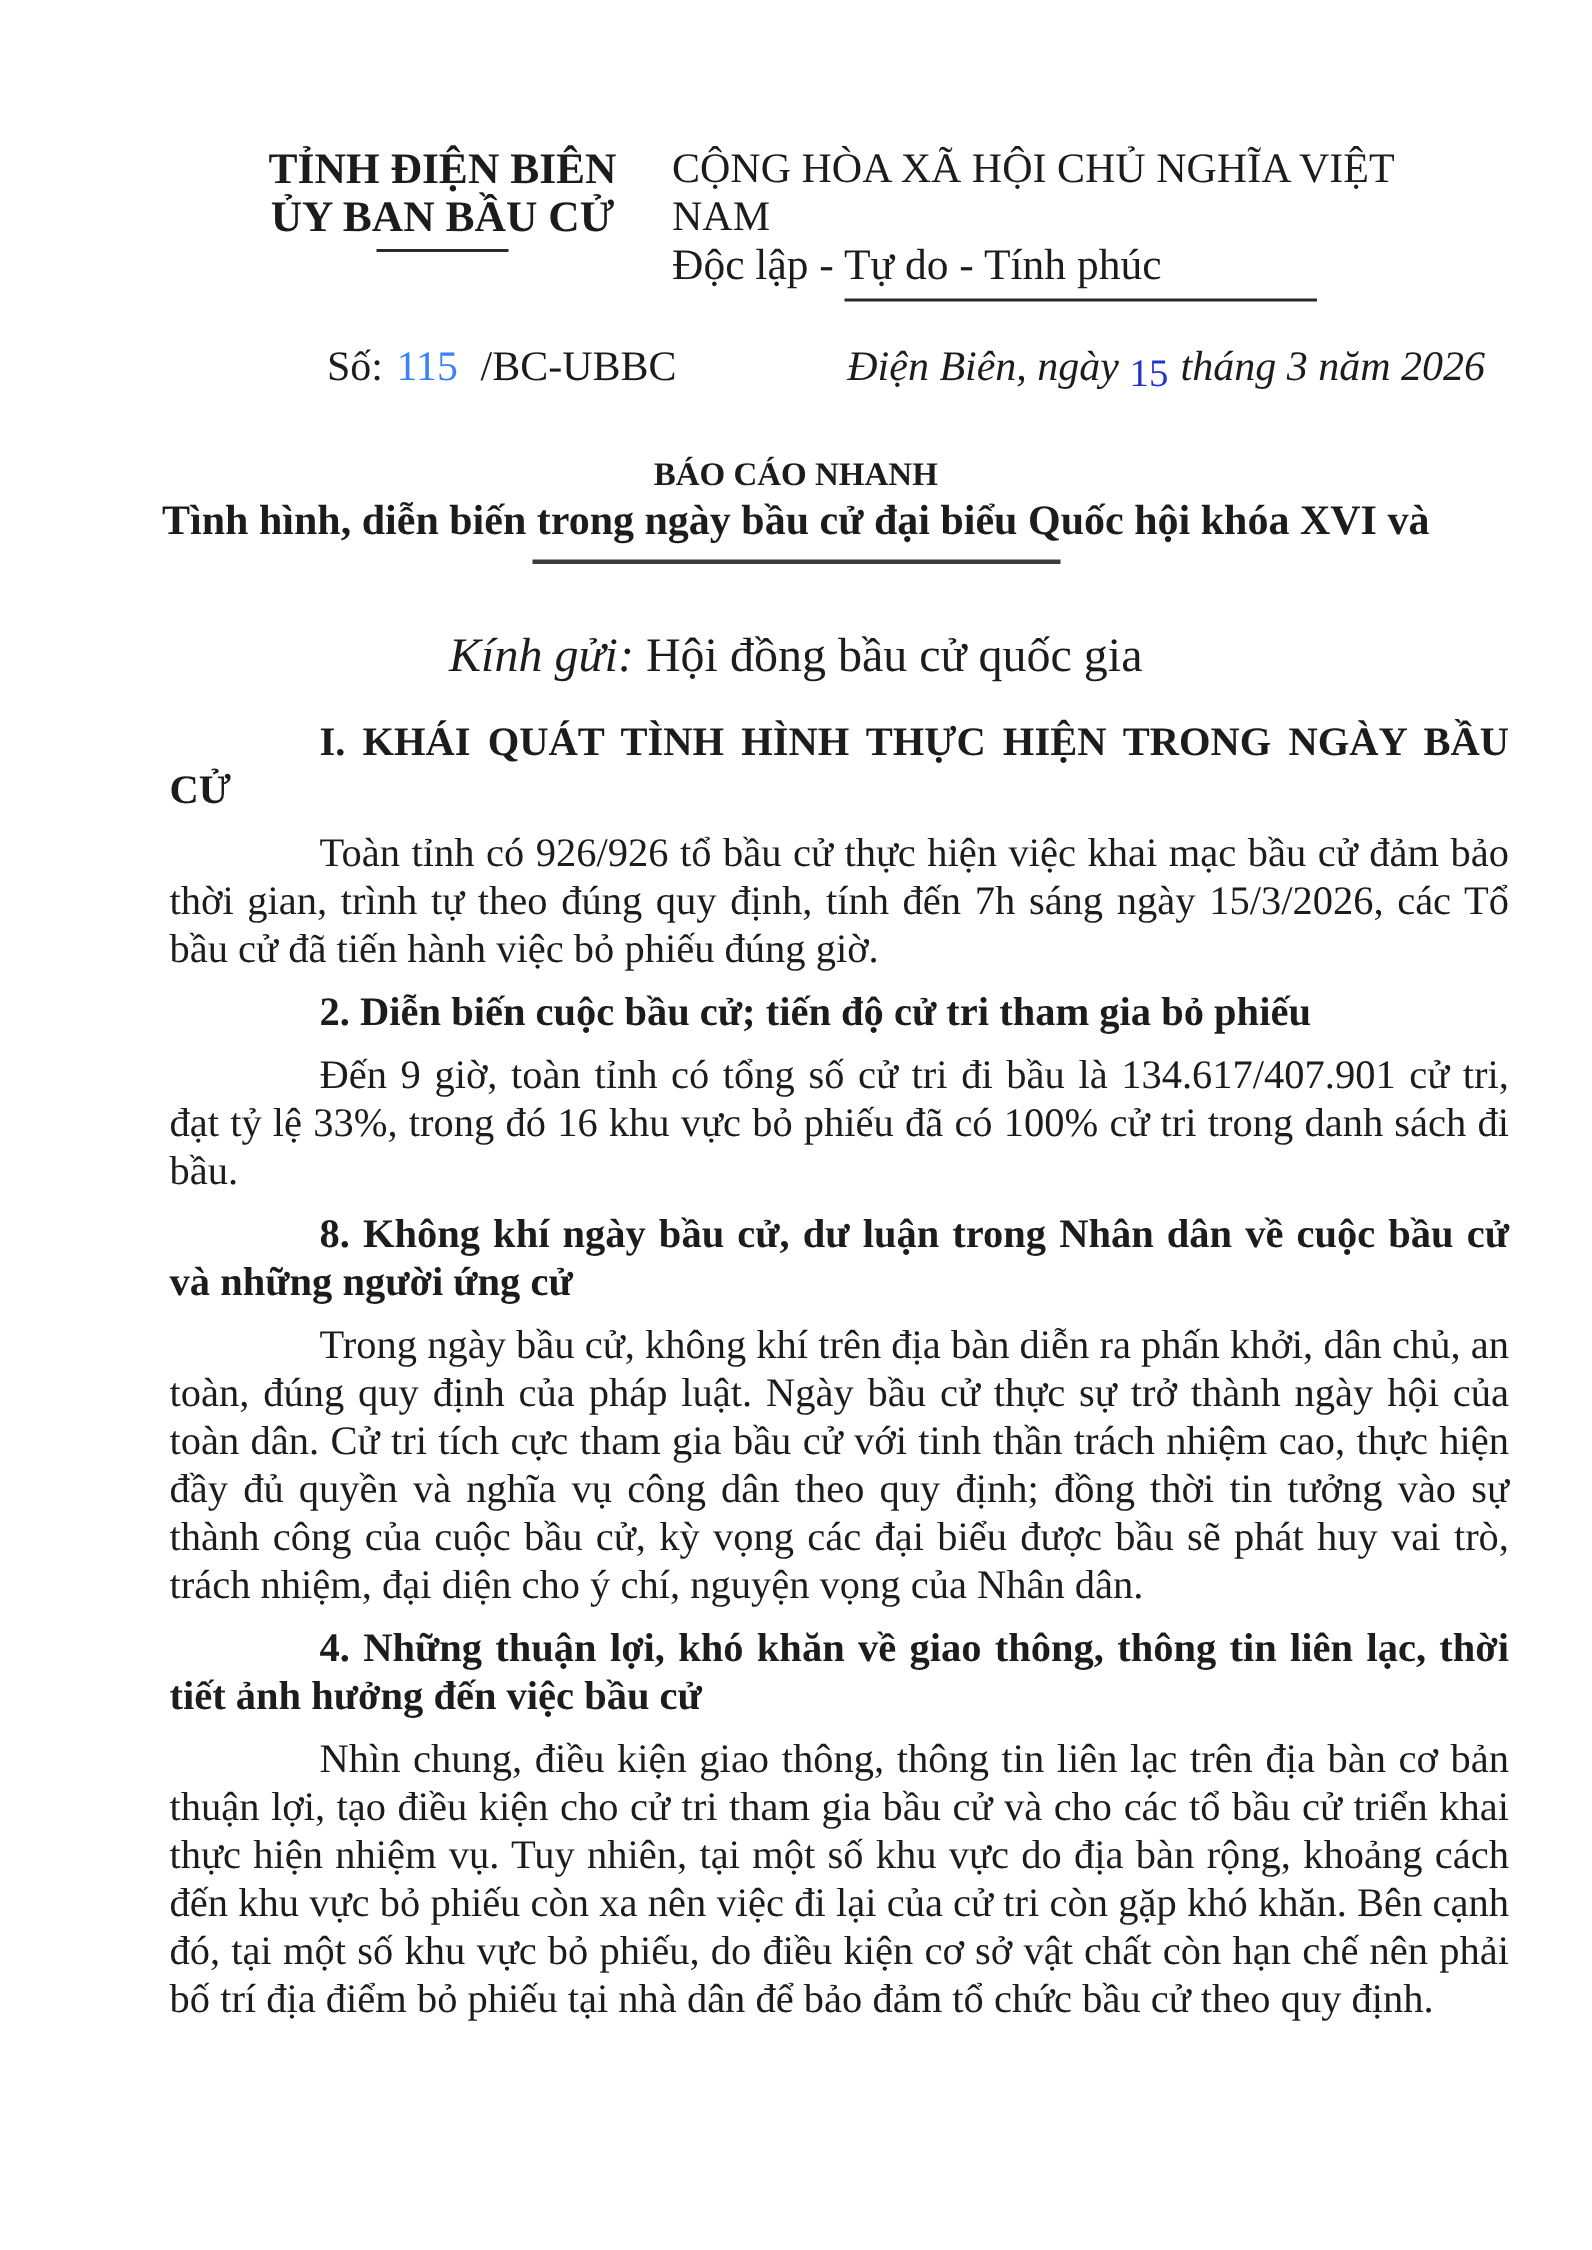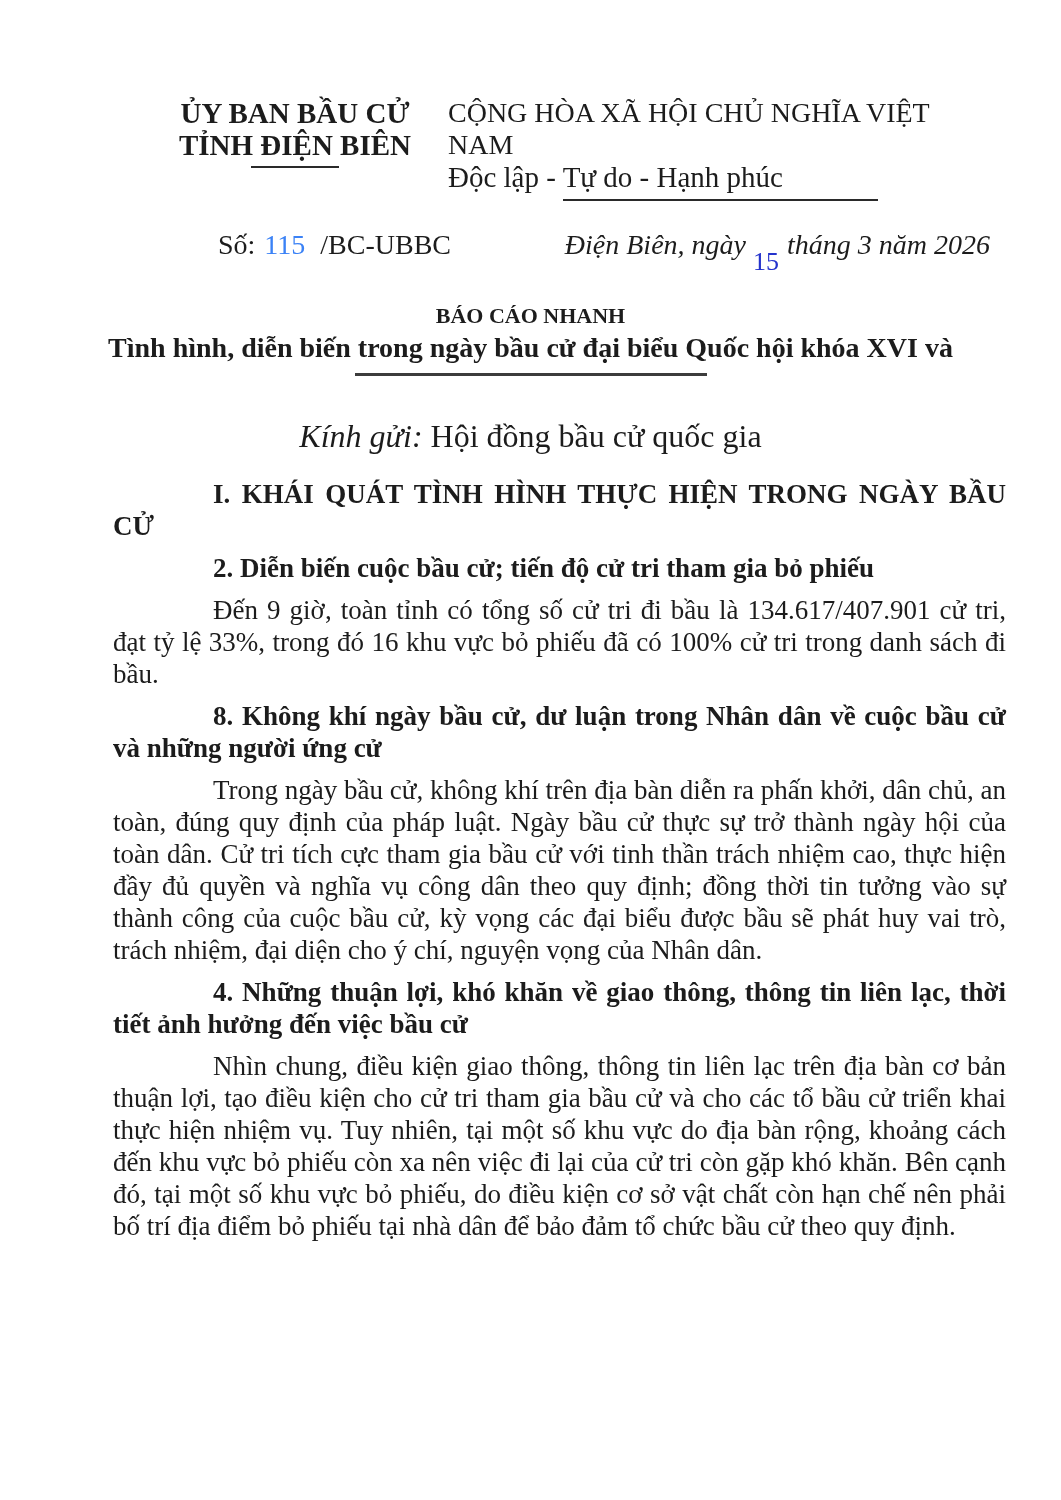--- a/index.html
+++ b/index.html
@@ -28,21 +28,21 @@
   .header-right .line1 { font-size: 28px; }
   .header-right .line2 { font-size: 29px; }
   .rule-small { width: 88px; border-top: 2px solid #2a2a2a; margin: 5px auto 0; }
   .rule-mid   { width: 315px; border-top: 2px solid #2a2a2a; margin: 6px auto 0; }
 
   .ref-row { display: flex; align-items: baseline; margin-top: 28px; font-size: 28px; }
   .doc-number { margin-left: 218px; white-space: nowrap; }
   .doc-number .filled-num { color: #3b82f6; margin: 0 15px 0 9px; }
   .place-date { margin-left: auto; margin-right: 71px; font-style: italic; white-space: nowrap; }
   .place-date .filled-day {
-    color: #2433cc; font-style: normal; position: relative; top: 16px;
+    color: #2433cc; font-style: normal; position: relative; top: 4px;
     margin: 0 8px 0 7px; font-size: 26px;
   }
 
   
   .title-block { text-align: center; margin-top: 38px; }
   .doc-type { font-weight: bold; font-size: 22px; line-height: 33px; }
   .doc-title-line { font-weight: bold; font-size: 28px; line-height: 31px; }
   .doc-subtitle { font-weight: bold; font-style: italic; font-size: 28px; line-height: 31px; margin-top: 2px; }
   .title-rule { width: 352px; border-top: 3px solid #3c3c3c; margin: 10px auto 0; }
 
@@ -59,47 +59,48 @@
   .sec-heading { font-weight: bold; text-indent: 100px; margin-top: 10px; }
   .para { text-indent: 100px; margin-top: 10px; }
 </style>
 </head>
 <body>
 
 <div class="page">
 
   <div class="header-row">
     <div class="header-left">
+      <div>TỈNH ĐIỆN BIÊN</div>
       <div>ỦY BAN BẦU CỬ</div>
-      <div>TỈNH ĐIỆN BIÊN</div>
       <div class="rule-small"></div>
     </div>
     <div class="header-right">
       <div class="line1">CỘNG HÒA XÃ HỘI CHỦ NGHĨA VIỆT NAM</div>
-      <div class="line2">Độc lập - Tự do - Hạnh phúc</div>
+      <div class="line2">Độc lập - Tự do - Tính phúc</div>
       <div class="rule-mid"></div>
     </div>
   </div>
 
   <div class="ref-row">
     <div class="doc-number"><span>Số:</span><span class="filled-num">115</span><span>/BC-UBBC</span></div>
     <div class="place-date"><span>Điện Biên, ngày</span><span class="filled-day">15</span><span>tháng 3 năm 2026</span></div>
   </div>
 
   <div class="title-block">
     <div class="doc-type">BÁO CÁO NHANH</div>
     <div class="doc-title-line">Tình hình, diễn biến trong ngày bầu cử đại biểu Quốc hội khóa XVI và</div>
     <div class="title-rule"></div>
   </div>
 
   <div class="recipient"><span class="salutation">Kính gửi:</span><span> Hội đồng bầu cử quốc gia</span></div>
 
   <div class="body-text">
     <div class="sec-heading">I. KHÁI QUÁT TÌNH HÌNH THỰC HIỆN TRONG NGÀY BẦU CỬ</div>
 
+    <div class="para">Toàn tỉnh có 926/926 tổ bầu cử thực hiện việc khai mạc bầu cử đảm bảo thời gian, trình tự theo đúng quy định, tính đến 7h sáng ngày 15/3/2026, các Tổ bầu cử đã tiến hành việc bỏ phiếu đúng giờ.</div>
 
     <div class="sec-heading">2. Diễn biến cuộc bầu cử; tiến độ cử tri tham gia bỏ phiếu</div>
     <div class="para">Đến 9 giờ, toàn tỉnh có tổng số cử tri đi bầu là 134.617/407.901 cử tri, đạt tỷ lệ 33%, trong đó 16 khu vực bỏ phiếu đã có 100% cử tri trong danh sách đi bầu.</div>
 
     <div class="sec-heading">8. Không khí ngày bầu cử, dư luận trong Nhân dân về cuộc bầu cử và những người ứng cử</div>
     <div class="para">Trong ngày bầu cử, không khí trên địa bàn diễn ra phấn khởi, dân chủ, an toàn, đúng quy định của pháp luật. Ngày bầu cử thực sự trở thành ngày hội của toàn dân. Cử tri tích cực tham gia bầu cử với tinh thần trách nhiệm cao, thực hiện đầy đủ quyền và nghĩa vụ công dân theo quy định; đồng thời tin tưởng vào sự thành công của cuộc bầu cử, kỳ vọng các đại biểu được bầu sẽ phát huy vai trò, trách nhiệm, đại diện cho ý chí, nguyện vọng của Nhân dân.</div>
 
     <div class="sec-heading">4. Những thuận lợi, khó khăn về giao thông, thông tin liên lạc, thời tiết ảnh hưởng đến việc bầu cử</div>
     <div class="para">Nhìn chung, điều kiện giao thông, thông tin liên lạc trên địa bàn cơ bản thuận lợi, tạo điều kiện cho cử tri tham gia bầu cử và cho các tổ bầu cử triển khai thực hiện nhiệm vụ. Tuy nhiên, tại một số khu vực do địa bàn rộng, khoảng cách đến khu vực bỏ phiếu còn xa nên việc đi lại của cử tri còn gặp khó khăn. Bên cạnh đó, tại một số khu vực bỏ phiếu, do điều kiện cơ sở vật chất còn hạn chế nên phải bố trí địa điểm bỏ phiếu tại nhà dân để bảo đảm tổ chức bầu cử theo quy định.</div>
   </div>

